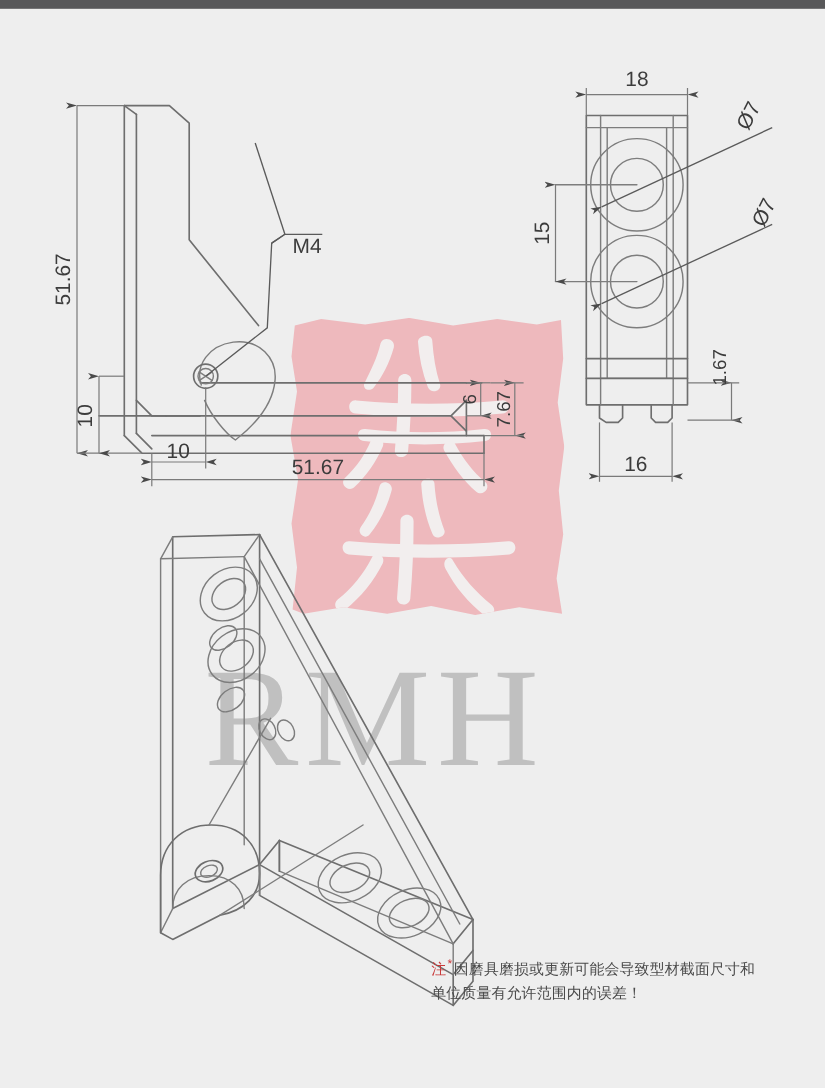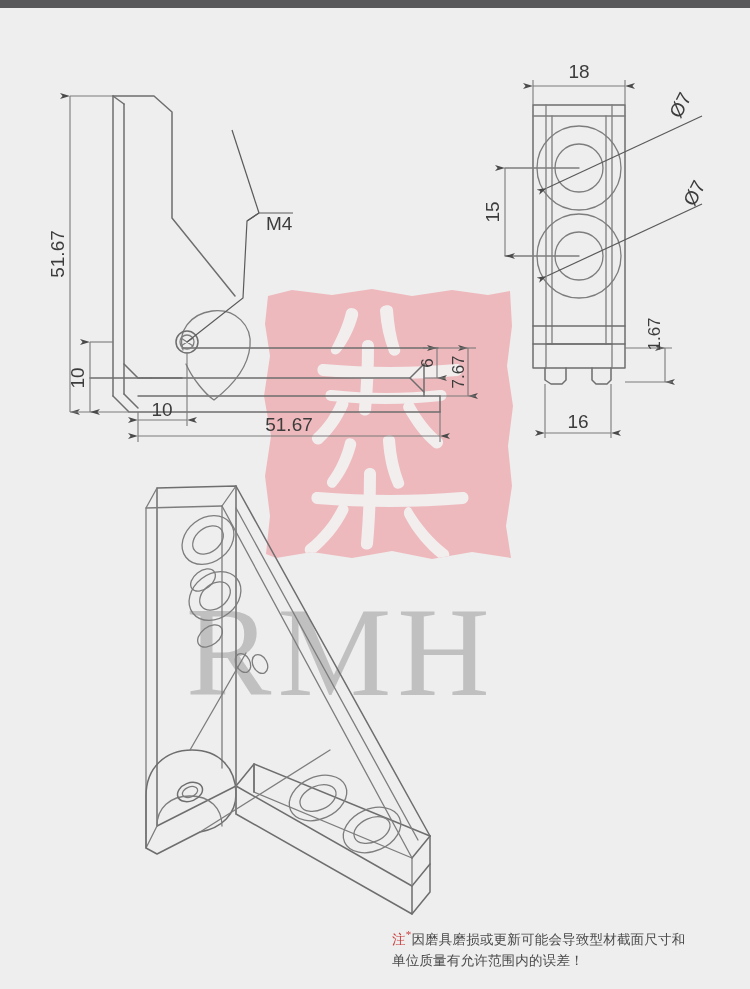--- a/index.html
+++ b/index.html
@@ -17,23 +17,23 @@
     position:absolute;left:0;top:8px;width:750px;height:981px;
   }
   svg.layer{position:absolute;left:0;top:0;width:750px;height:981px;overflow:visible;}
   .dimtxt{
     font-family:"Liberation Sans","DejaVu Sans",sans-serif;
     font-size:19px;fill:#3c3c3c;
   }
   .dimtxt.sm{font-size:17px;}
   
   #note{
-    position:absolute;left:392px;top:916px;width:340px;
+    position:absolute;left:392px;top:860px;width:340px;
     font-size:13.5px;line-height:21px;color:#4a4a4a;
-    font-family:Liberation Serif, serif;
+    font-family:Liberation Mono, monospace;
     letter-spacing:0.2px;
   }
   #note .zhu{color:#c93a3a;}
   #note .star{color:#c93a3a;font-size:11px;vertical-align:super;}
   
   #rmh{
     position:absolute;left:186px;top:580px;
     font-family:"Liberation Serif","DejaVu Serif",serif;
     font-size:128px;color:#b9b9b9;opacity:.85;
     letter-spacing:6px;line-height:1;user-select:none;

